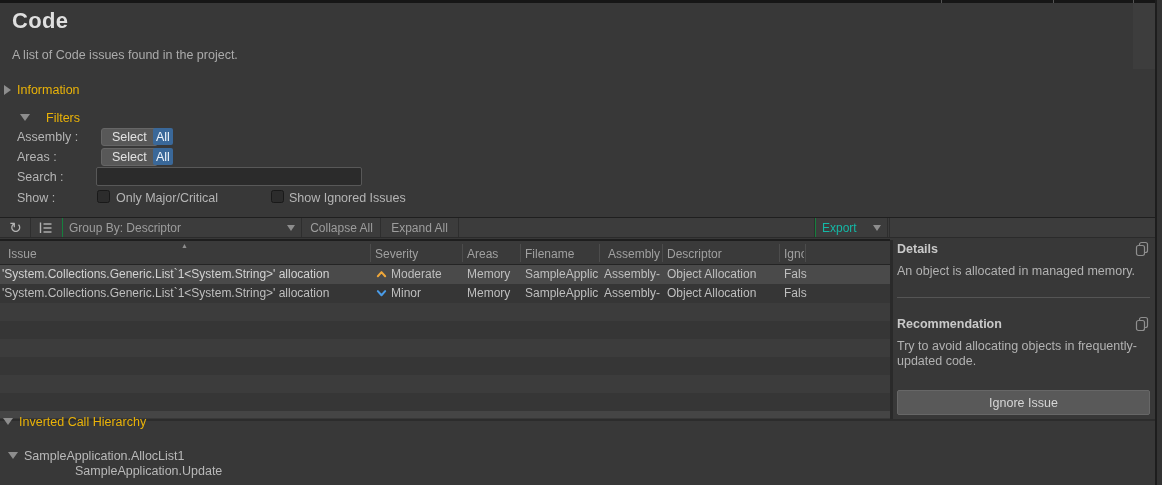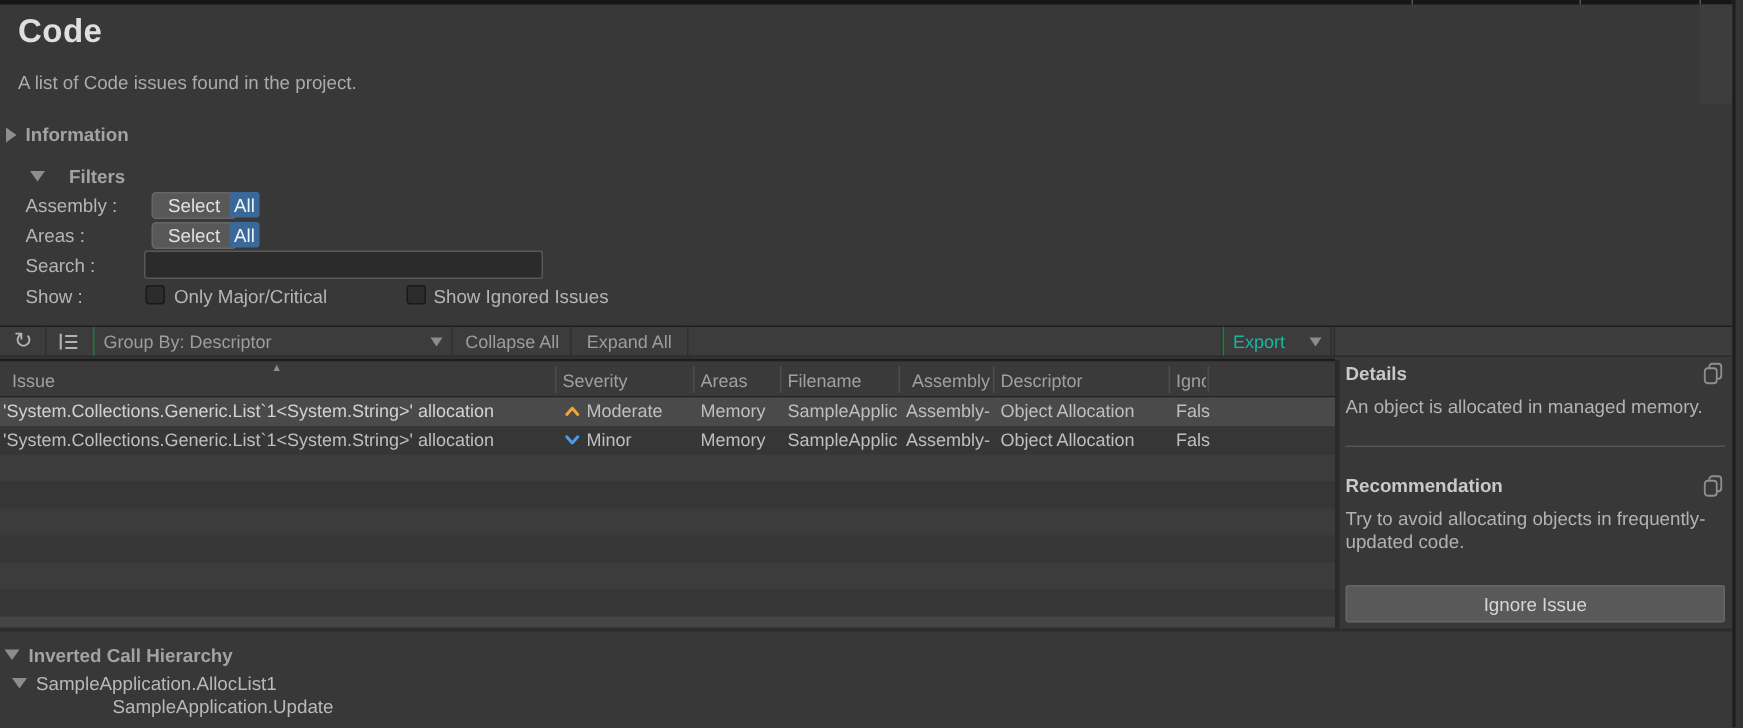--- a/index.html
+++ b/index.html
@@ -18,21 +18,21 @@
   .top-tick { top:0; width:1px; height:3px; background:#555; }
   .tr-block { left:1133px; top:3px; width:23px; height:66px; background:#3d3d3d; }
   .right-edge { left:1155px; top:0; width:7px; height:485px; background:#333; border-left:2px solid #1d1d1d; }
 
   
   .page-title { left:12px; top:8px; font-size:22px; font-weight:bold; color:#dfdfdf; letter-spacing:0.3px; }
   .page-subtitle { left:12px; top:48px; font-size:12.5px; color:#ababab; }
 
   
   .foldout { height:15px; display:flex; align-items:center; gap:6px; cursor:default; }
-  .fold-label { font-weight:bold; color:#a3a3a3; font-size:12.5px; }
+  .fold-label { font-weight:normal; color:#eab308; font-size:12.5px; }
   .tri-right { width:0; height:0; border-top:5px solid transparent; border-bottom:5px solid transparent; border-left:7px solid #8d8d8d; }
   .tri-down { width:0; height:0; border-left:5px solid transparent; border-right:5px solid transparent; border-top:7px solid #8d8d8d; }
   .tri-small-down { width:0; height:0; border-left:4.5px solid transparent; border-right:4.5px solid transparent; border-top:6px solid #8d8d8d; }
 
   
   .filter-label { color:#b5b5b5; font-size:12.5px; }
   .btn-select {
     background:#585858; color:#e2e2e2; border:1px solid #666; border-radius:3px;
     height:18px; padding:0 10px; font-size:12.5px; display:flex; align-items:center; cursor:default;
   }
@@ -233,21 +233,21 @@
 <div class="abs dp-title" style="left:897px; top:317px;">Recommendation</div>
 <svg class="copy-icon" style="left:1134px; top:316px;" viewBox="0 0 16 16">
   <rect x="5.5" y="1.5" width="8" height="10" rx="2" fill="none" stroke="#8f8f8f" stroke-width="1.2"></rect>
   <rect x="2.5" y="4.5" width="8" height="10" rx="2" fill="#383838" stroke="#8f8f8f" stroke-width="1.2"></rect>
 </svg>
 <div class="abs dp-text" style="left:897px; top:339px; width:256px;">Try to avoid allocating objects in frequently-updated code.</div>
 
 <div class="abs ignore-btn">Ignore Issue</div>
 
 <div class="abs bottom-divider"></div>
-<div class="abs foldout" style="left:3px; top:429px;">
+<div class="abs foldout" style="left:3px; top:414px;">
   <span class="tri-down"></span>
   <span class="fold-label">Inverted Call Hierarchy</span>
 </div>
 <div class="abs foldout" style="left:8px; top:448px;">
   <span class="tri-down"></span>
   <span class="tree-label">SampleApplication.AllocList1</span>
 </div>
 <div class="abs tree-label" style="left:75px; top:464px;">SampleApplication.Update</div>
 
 <div class="abs right-edge"></div>

